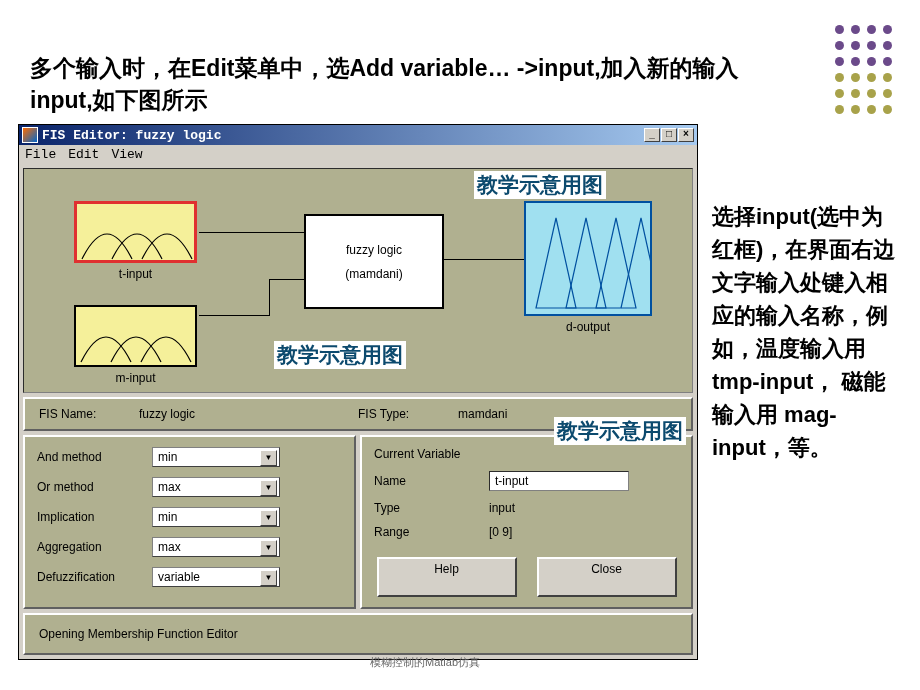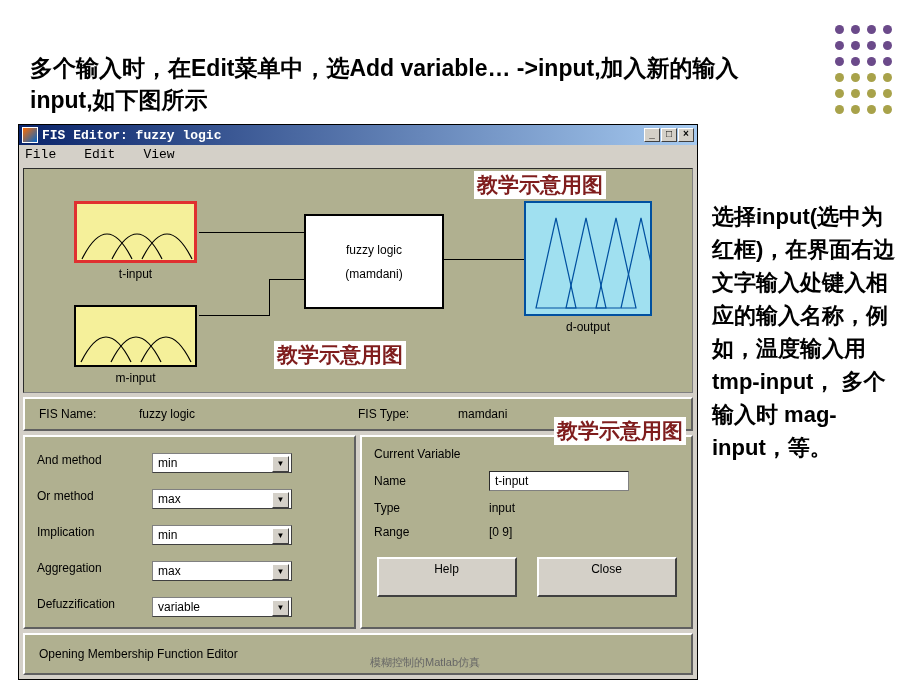--- a/index.html
+++ b/index.html
@@ -82,21 +82,21 @@
       text-align: center;
       font-family: Arial;
       color: #000;
     }
     .menubar {
       background: #d4d0c8;
       padding: 2px 6px;
       font-family: "Courier New", monospace;
       font-size: 13px;
       display: flex;
-      gap: 28px;
+      gap: 12px;
     }
     .canvas-area {
       background: #b0b090;
       height: 225px;
       position: relative;
       margin: 4px;
       border: 1px inset #808080;
     }
     .block {
       position: absolute;
@@ -128,21 +128,21 @@
       gap: 10px;
     }
     .connector {
       position: absolute;
       background: #000;
       height: 1px;
     }
     .watermark {
       position: absolute;
       background: #fff;
-      color: #7f1d1d;
+      color: #0c4a6e;
       font-family: KaiTi, "STKaiti", serif;
       font-size: 21px;
       font-weight: bold;
       padding: 0 3px;
     }
     .info-row {
       margin: 4px 4px 0 4px;
       border: 2px solid #fff;
       border-right-color: #606060;
       border-bottom-color: #606060;
@@ -171,32 +171,31 @@
     }
     .panel.left { flex: 1; }
     .panel.right { flex: 1; }
     .form-row {
       display: flex;
       align-items: center;
       margin-bottom: 10px;
     }
     .form-row .flabel { width: 115px; }
     .dropdown {
-      width: 140px;
+      width: 128px;
       height: 20px;
       background: #fff;
       border: 1px solid #404040;
       border-top-color: #808080;
       border-left-color: #808080;
       display: flex;
       align-items: center;
       padding: 0 5px;
       font-size: 12px;
       position: relative;
-      margin-top: 6px;
     }
     .dropdown::after {
       content: "▼";
       position: absolute;
       right: 2px;
       top: 2px;
       width: 15px;
       height: 14px;
       background: #d4d0c8;
       border: 1px solid #fff;
@@ -283,21 +282,21 @@
     </div>
   <div class="dots-row">
       <div class="dot olive"></div>
       <div class="dot olive"></div>
       <div class="dot olive"></div>
       <div class="dot olive"></div>
     </div>
 </div>
 
 <div class="intro-text">多个输入时，在Edit菜单中，选Add variable… -&gt;input,加入新的输入input,如下图所示</div>
-<div class="side-text">选择input(选中为红框)，在界面右边文字输入处键入相应的输入名称，例如，温度输入用 tmp-input， 多个输入时 mag-input，等。</div>
+<div class="side-text">选择input(选中为红框)，在界面右边文字输入处键入相应的输入名称，例如，温度输入用 tmp-input， 磁能输入用 mag-input，等。</div>
 
 <div class="fis-window">
 
   <div class="titlebar">
     <div class="titlebar-icon"></div>
     <span>FIS Editor: fuzzy logic</span>
     <div class="titlebar-buttons">
       <div class="titlebar-btn">_</div>
       <div class="titlebar-btn">□</div>
       <div class="titlebar-btn">×</div>

